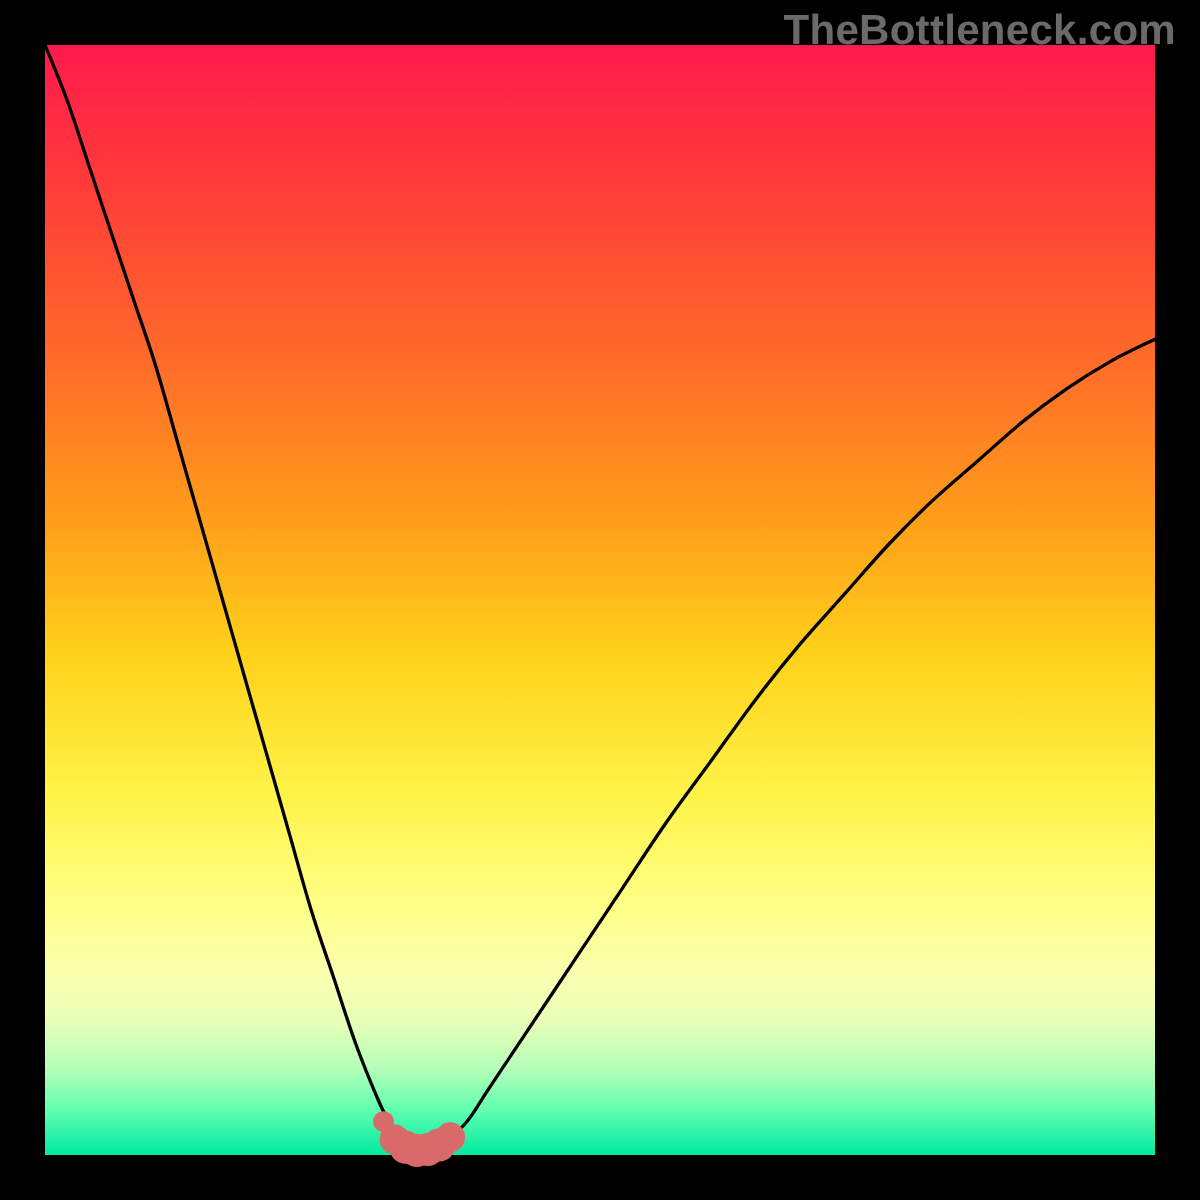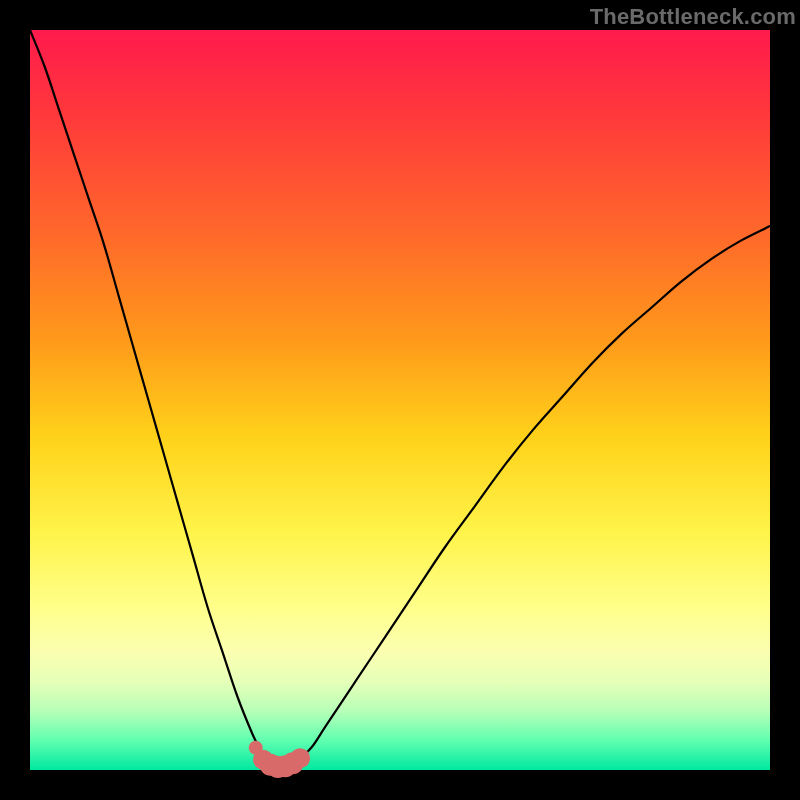--- a/index.html
+++ b/index.html
@@ -32,23 +32,23 @@
   }
   .svg-layer {
     position: absolute;
     left: 0; top: 0;
     width: 100%; height: 100%;
     overflow: visible;
   }
   .watermark {
     position: absolute;
     top: 4px;
-    right: 4px;
+    right: 16px;
     font-family: Arial, Helvetica, sans-serif;
-    font-size: 22px;
+    font-size: 28px;
     font-weight: 600;
     color: #6a6a6a;
     letter-spacing: 0.2px;
   }
 </style>
 </head>
 <body>
 
 <div class="frame">
   <div class="watermark">TheBottleneck.com</div>

